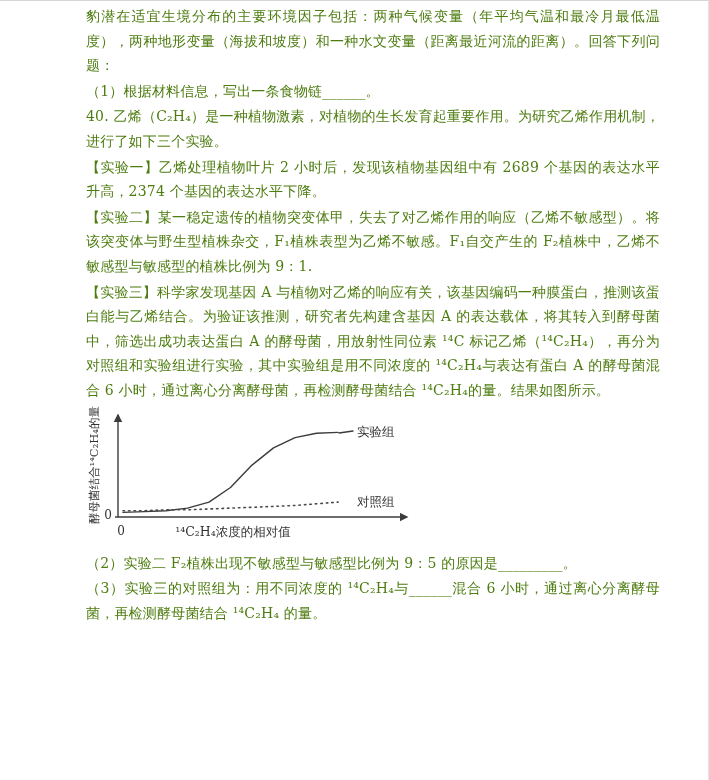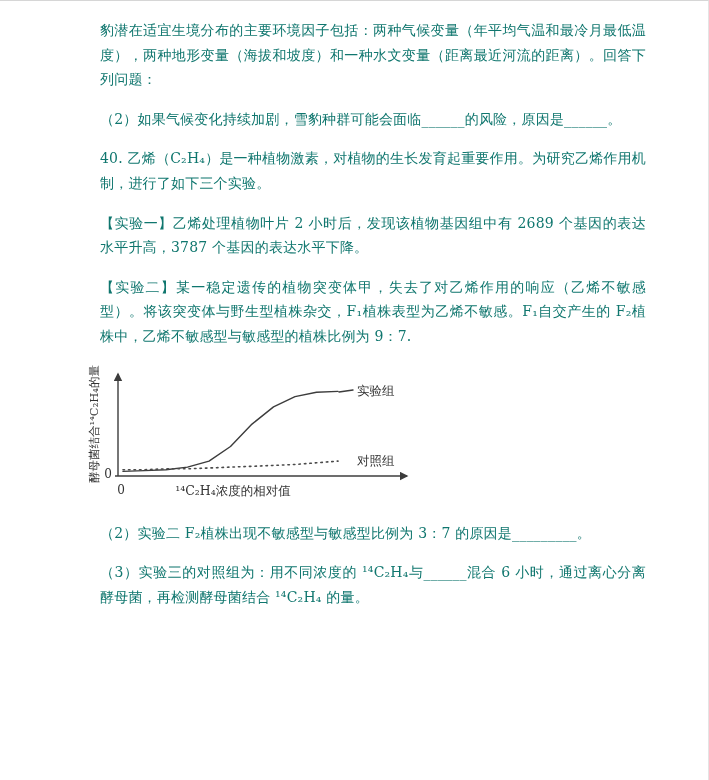--- a/index.html
+++ b/index.html
@@ -11,25 +11,25 @@
   }
   #page{
     position:absolute;inset:0;background:#ffffff;
     border-top:1px solid #d6d6d6;
     border-right:1px solid #e4e4e4;
   }
   .doc{
     position:absolute;left:85px;top:2px;width:576px;
   }
   .doc p{
-    margin:15px;padding:0;
+    margin:1px;padding:0;
     font-size:14px;line-height:24.6px;
     text-align:justify;
     letter-spacing:0.2px;
-    color:#0f766e;
+    color:#4d7c0f;
   }
   .chart-wrap{
     margin:2px 0 4px 0;
     width:360px;height:142px;
   }
   svg text{
     font-family:"DejaVu Serif","Liberation Serif",serif;
     fill:#333333;
   }
   .axis{stroke:#3c3c3c;stroke-width:1.4;fill:none;}
@@ -37,24 +37,25 @@
   .curve-dotted{stroke:#4a4a4a;stroke-width:1.6;fill:none;stroke-dasharray:1.5 4;stroke-linecap:round;}
 </style>
 </head>
 <body>
 
 <div id="page">
   <div class="doc">
 
     <div id="text-top">
         <p>豹潜在适宜生境分布的主要环境因子包括：两种气候变量（年平均气温和最冷月最低温度），两种地形变量（海拔和坡度）和一种水文变量（距离最近河流的距离）。回答下列问题：</p>
-        <p>（2）如果气候变化持续加剧，雪豹种群可能会面临______的风险，原因是______。</p>
+        <p>（1）根据材料信息，写出一条食物链______。</p>
         <p>40. 乙烯（C₂H₄）是一种植物激素，对植物的生长发育起重要作用。为研究乙烯作用机制，进行了如下三个实验。</p>
-        <p>【实验一】乙烯处理植物叶片 2 小时后，发现该植物基因组中有 2689 个基因的表达水平升高，3787 个基因的表达水平下降。</p>
-        <p>【实验二】某一稳定遗传的植物突变体甲，失去了对乙烯作用的响应（乙烯不敏感型）。将该突变体与野生型植株杂交，F₁植株表型为乙烯不敏感。F₁自交产生的 F₂植株中，乙烯不敏感型与敏感型的植株比例为 9：7.</p>
+        <p>【实验一】乙烯处理植物叶片 2 小时后，发现该植物基因组中有 2689 个基因的表达水平升高，2374 个基因的表达水平下降。</p>
+        <p>【实验二】某一稳定遗传的植物突变体甲，失去了对乙烯作用的响应（乙烯不敏感型）。将该突变体与野生型植株杂交，F₁植株表型为乙烯不敏感。F₁自交产生的 F₂植株中，乙烯不敏感型与敏感型的植株比例为 9：1.</p>
+        <p>【实验三】科学家发现基因 A 与植物对乙烯的响应有关，该基因编码一种膜蛋白，推测该蛋白能与乙烯结合。为验证该推测，研究者先构建含基因 A 的表达载体，将其转入到酵母菌中，筛选出成功表达蛋白 A 的酵母菌，用放射性同位素 ¹⁴C 标记乙烯（¹⁴C₂H₄），再分为对照组和实验组进行实验，其中实验组是用不同浓度的 ¹⁴C₂H₄与表达有蛋白 A 的酵母菌混合 6 小时，通过离心分离酵母菌，再检测酵母菌结合 ¹⁴C₂H₄的量。结果如图所示。</p>
       </div>
 
     <div class="chart-wrap">
       <svg width="360" height="142" viewBox="0 0 360 142">
         <defs>
           <marker id="arrow" markerWidth="8" markerHeight="8" refX="5" refY="3" orient="auto" markerUnits="strokeWidth">
             <path d="M0,0 L6,3 L0,6 z" fill="#3c3c3c"></path>
           </marker>
         </defs>
 
@@ -73,18 +74,18 @@
 
         <text x="148" y="131" text-anchor="middle" font-size="12.5">¹⁴C₂H₄浓度的相对值</text>
 
         <line x1="254" y1="28" x2="268" y2="26" class="curve-solid"></line>
         <text x="272" y="31" font-size="12.5">实验组</text>
         <text x="272" y="101" font-size="12.5">对照组</text>
       </svg>
     </div>
 
     <div id="text-bottom">
-        <p>（2）实验二 F₂植株出现不敏感型与敏感型比例为 3：7 的原因是_________。</p>
+        <p>（2）实验二 F₂植株出现不敏感型与敏感型比例为 9：5 的原因是_________。</p>
         <p>（3）实验三的对照组为：用不同浓度的 ¹⁴C₂H₄与______混合 6 小时，通过离心分离酵母菌，再检测酵母菌结合 ¹⁴C₂H₄ 的量。</p>
       </div>
 
   </div>
 </div>
 
 </body></html>

